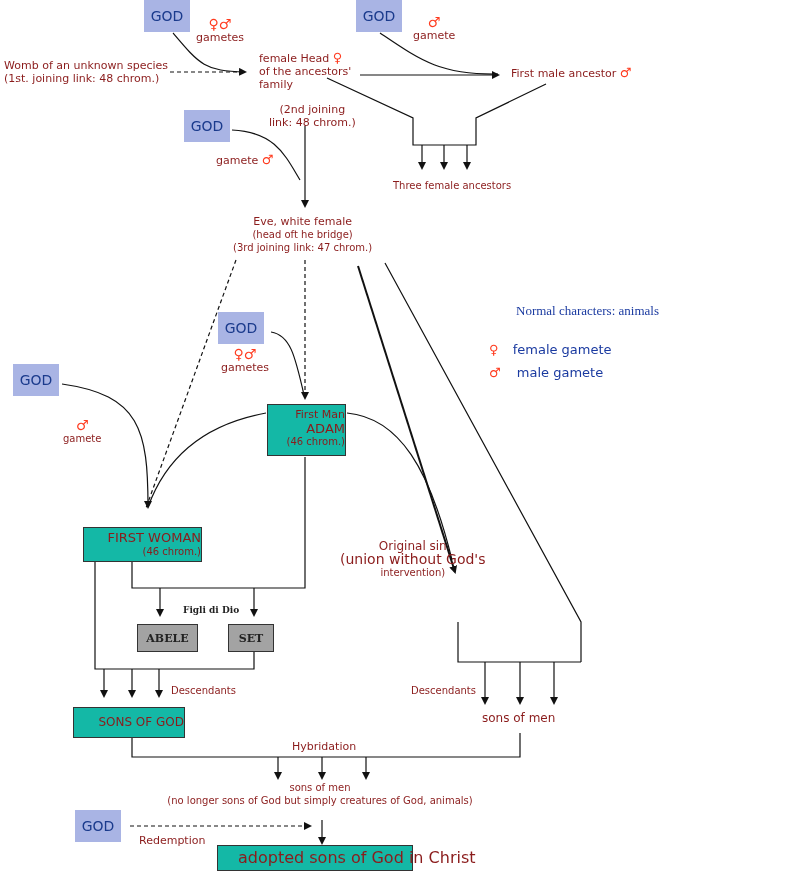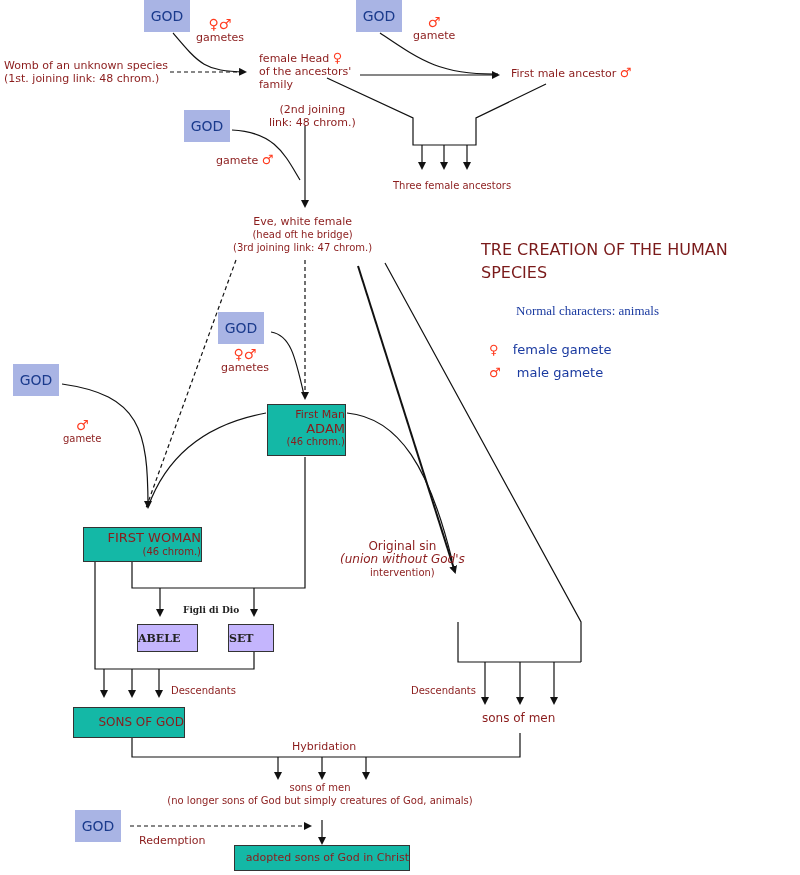--- a/index.html
+++ b/index.html
@@ -3,21 +3,21 @@
 <meta charset="utf-8">
 <style>
   html, body { margin:0; padding:0; background:#ffffff; }
   #canvas { position:relative; width:800px; height:875px; overflow:hidden; background:#fff; font-family:"DejaVu Sans", "Liberation Sans", sans-serif; }
   svg.wires { position:absolute; left:0; top:0; width:800px; height:875px; }
   .god { position:absolute; width:46px; height:32px; background:#a9b4e4; color:#1a3a8c; font-size:14px; display:flex; align-items:center; justify-content:center; }
   .t { position:absolute; color:#8b1c1c; font-size:11px; line-height:13px; text-align:center; white-space:nowrap; }
   .t.l { text-align:left; }
   .sym { color:#ff3b1f; }
   .box { position:absolute; border:1.5px solid #333; background:#14b8a6; color:#8b1c1c; text-align:right; white-space:nowrap; }
-  .serifbox { position:absolute; border:1.5px solid #333; background:#c4b5fd; color:#222; font-family:"DejaVu Serif", "Liberation Serif", serif; font-weight:bold; font-size:11px; display:flex; align-items:center; }
+  .serifbox { position:absolute; border:1.5px solid #333; background:#a3a3a3; color:#222; font-family:"DejaVu Serif", "Liberation Serif", serif; font-weight:bold; font-size:11px; display:flex; align-items:center; justify-content:center; }
   .title { position:absolute; left:481px; top:238px; color:#7a1a1a; font-size:16px; line-height:23px; width:310px; }
   .legend { position:absolute; color:#1a3aa0; font-size:13px; white-space:nowrap; }
 </style>
 </head>
 <body>
 
 <div id="canvas">
   <svg class="wires" viewBox="0 0 800 875">
     <defs>
       <marker id="ah" markerWidth="8" markerHeight="8" refX="6" refY="4" orient="auto" markerUnits="userSpaceOnUse">
@@ -116,21 +116,20 @@
     <span>gamete</span> <span class="sym" style="font-size:13px;">♂</span>
   </div>
   <div class="t" style="left:393px;top:179px;font-size:10px;">Three female ancestors</div>
 
   <div class="t" style="left:233px;top:215px;">
     <div>Eve, white female</div>
     <div style="font-size:10px;">(head oft he bridge)</div>
     <div style="font-size:10px;">(3rd joining link: 47 chrom.)</div>
   </div>
 
-  <div class="title">TRE CREATION OF THE HUMAN SPECIES</div>
   <div class="legend" style="left:516px;top:303px;font-family:Liberation Serif, serif;">Normal characters: animals</div>
   <div class="legend" style="left:489px;top:342px;">
     <span class="sym">♀</span>
     <span style="margin-left:10px;">female gamete</span>
   </div>
   <div class="legend" style="left:489px;top:365px;">
     <span class="sym">♂</span>
     <span style="margin-left:12px;">male gamete</span>
   </div>
 
@@ -149,21 +148,21 @@
     <div style="font-size:10px;">(46 chrom.)</div>
   </div>
 
   <div class="box" style="left:83px;top:527px;width:117px;height:33px;">
     <div style="font-size:13px;line-height:16px;margin-top:2px;">FIRST WOMAN</div>
     <div style="font-size:10px;line-height:12px;">(46 chrom.)</div>
   </div>
 
   <div class="t" style="left:340px;top:540px;">
     <div style="font-size:12px;">Original sin</div>
-    <div style="font-size:12px;font-style:italic;">(union without God's</div>
+    <div style="font-size:14px;">(union without God's</div>
     <div style="font-size:10px;">intervention)</div>
   </div>
 
 
   <div class="t" style="left:183px;top:604px;color:#222;font-family:'DejaVu Serif','Liberation Serif',serif;font-weight:bold;font-size:9px;">Figli di Dio</div>
   <div class="serifbox" style="left:137px;top:624px;width:59px;height:26px;">
       <span>ABELE</span>
     </div>
   <div class="serifbox" style="left:228px;top:624px;width:44px;height:26px;">
       <span>SET</span>
@@ -176,14 +175,14 @@
   <div class="t" style="left:482px;top:712px;font-size:12px;">sons of men</div>
 
   <div class="t" style="left:292px;top:740px;font-size:11px;">Hybridation</div>
 
   <div class="t" style="left:155px;top:781px;width:330px;font-size:10px;">
     <div>sons of men</div>
     <div>(no longer sons of God but simply creatures of God, animals)</div>
   </div>
 
   <div class="t" style="left:139px;top:834px;font-size:11px;">Redemption</div>
-  <div class="box" style="left:234px;top:845px;width:174px;height:24px;line-height:24px;font-size:11px;"><span>adopted sons of God in Christ</span></div>
+  <div class="box" style="left:217px;top:845px;width:174px;height:24px;line-height:24px;font-size:16px;padding-left:20px;"><span>adopted sons of God in Christ</span></div>
 </div>
 
 </body></html>

